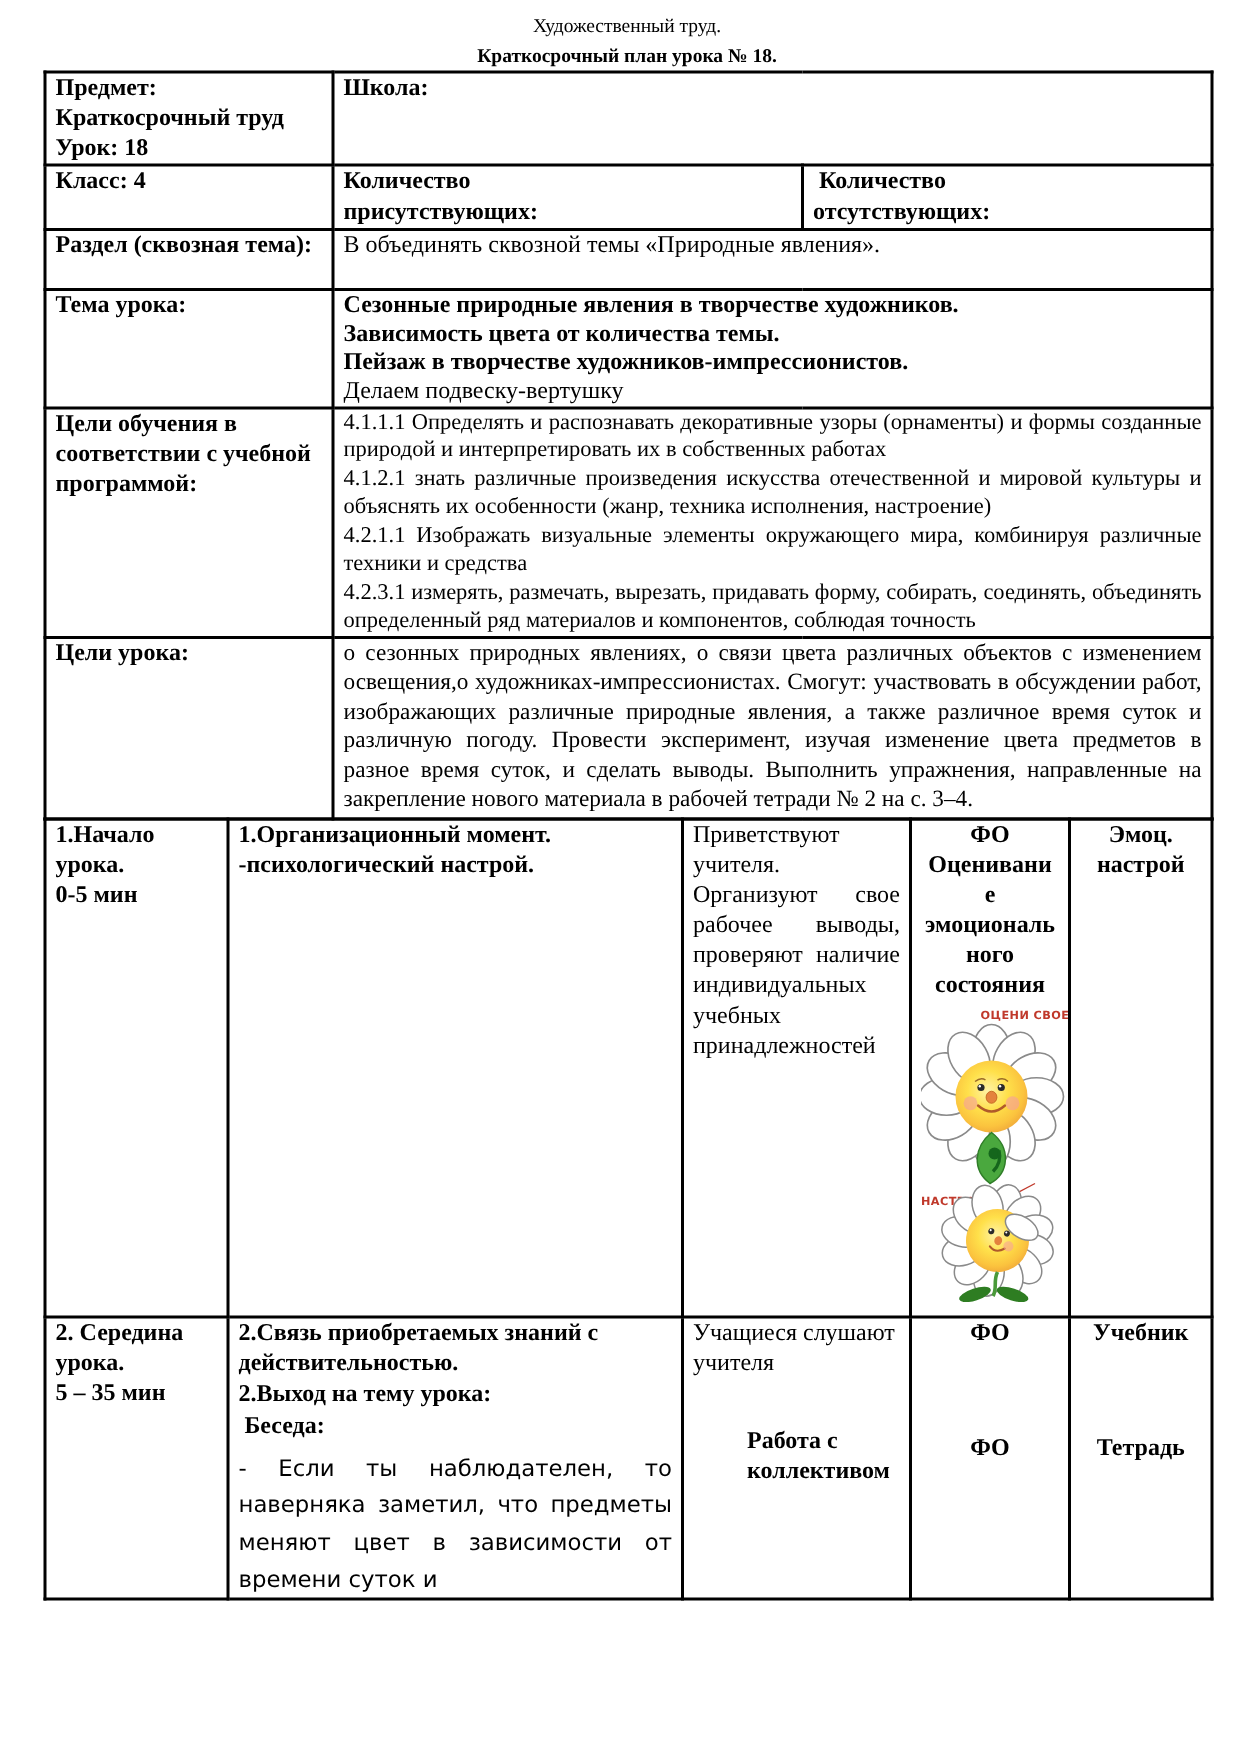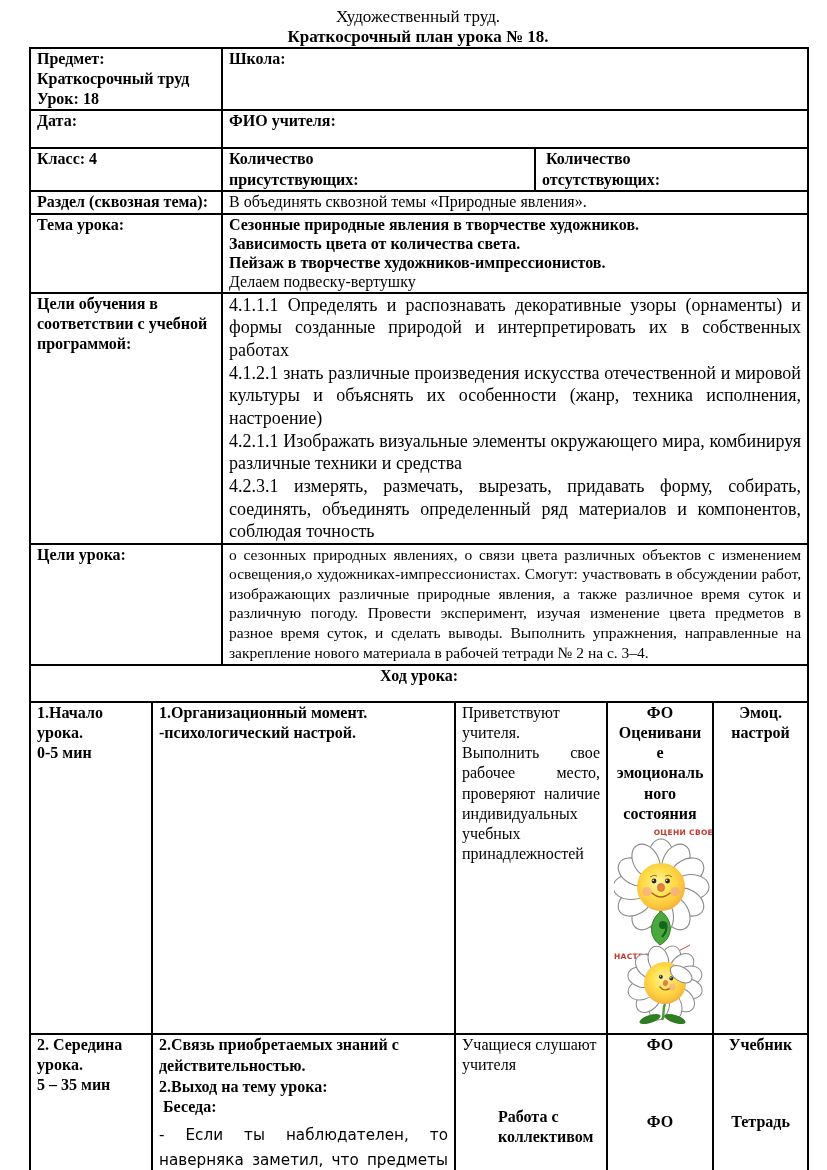--- a/index.html
+++ b/index.html
@@ -1,26 +1,26 @@
 <!DOCTYPE html>
 <html lang="ru"><head>
 <meta charset="utf-8">
 <style>
   html,body{margin:0;padding:0;background:#fff;}
   body{width:827px;height:1170px;font-family:"Liberation Serif","DejaVu Serif",serif;color:#000;font-size:16px;}
   .page{position:relative;width:827px;height:1170px;background:#fff;overflow:hidden;}
-  .title{width:778px;margin-left:29px;text-align:center;padding-top:7px;font-size:17px;line-height:20px;}
+  .title{width:778px;margin-left:29px;text-align:center;padding-top:7px;font-size:13px;line-height:20px;}
   .b{font-weight:bold;}
   .tbl{border-collapse:collapse;table-layout:fixed;margin-left:29px;width:778px;}
   .tbl td{border:2px solid #000;vertical-align:top;padding:0 6px;line-height:1.26;overflow:hidden;}
   .center{text-align:center;}
   .pre{white-space:pre-line;}
   .just{text-align:justify;}
   .course-table{margin-top:-2px;}
-  .objectives-cell{font-size:18px;line-height:1.22;}
+  .objectives-cell{font-size:15px;line-height:1.22;}
   .goals-cell{font-size:15.5px;line-height:1.3;}
   .student-cell{line-height:1.5;}
   .assess-cell{padding:2px 2px;line-height:1.25;}
   .head td{padding:2px 2px;line-height:1.25;}
   .sans{font-family:"DejaVu Sans","Liberation Sans",sans-serif;font-size:15.2px;line-height:1.62;margin-top:5px;}
   .gap-md{margin-top:32px;margin-left:36px;}
   .gap-lg{margin-top:57px;}
   .topic-note{font-weight:normal;}
   .flowers{display:block;margin:2px auto 0 auto;}
 </style>
@@ -42,40 +42,36 @@
       </colgroup>
     <tbody>
         <tr style="height:56px">
       <td class="b">
         <div>Предмет:</div>
         <div>Краткосрочный труд</div>
         <div>Урок: 18</div>
       </td>
       <td colspan="2" class="b">Школа:</td>
     </tr>
-    <tr style="height:38px">
-      <td class="b">Дата:</td>
-      <td colspan="2" class="b">ФИО учителя:</td>
-    </tr>
     <tr style="height:39px">
       <td class="b">Класс: 4</td>
       <td class="b pre">Количество
 присутствующих:</td>
       <td class="b pre">&nbsp;Количество
 отсутствующих:</td>
     </tr>
-    <tr style="height:23px">
+    <tr style="height:40px">
       <td class="b">Раздел (сквозная тема):</td>
       <td colspan="2">В объединять сквозной темы «Природные явления».</td>
     </tr>
     <tr style="height:76px">
       <td class="b">Тема урока:</td>
       <td colspan="2" style="line-height:1.2">
         <div class="b">Сезонные природные явления в творчестве художников.</div>
-        <div class="b">Зависимость цвета от количества света.</div>
+        <div class="b">Зависимость цвета от количества темы.</div>
         <div class="b">Пейзаж в творчестве художников-импрессионистов.</div>
         <div class="topic-note">Делаем подвеску-вертушку</div>
       </td>
     </tr>
     <tr style="height:147px">
       <td class="b">Цели обучения в соответствии с учебной программой:</td>
       <td colspan="2" class="objectives-cell just">
         <div>4.1.1.1 Определять и распознавать декоративные узоры (орнаменты) и формы созданные природой и интерпретировать их в собственных работах</div>
         <div>4.1.2.1 знать различные произведения искусства отечественной и мировой культуры и объяснять их особенности (жанр, техника исполнения, настроение)</div>
         <div>4.2.1.1 Изображать визуальные элементы окружающего мира, комбинируя различные техники и средства</div>
@@ -91,30 +87,27 @@
 
   <table class="tbl course-table">
     <colgroup>
       <col style="width:122px">
         <col style="width:303px">
         <col style="width:152px">
         <col style="width:106px">
         <col style="width:95px">
     </colgroup>
     <tbody>
-        <tr style="height:37px">
-      <td colspan="5" class="b center">Ход урока:</td>
-    </tr>
 
     <tr style="height:332px">
       <td class="b pre">1.Начало урока.
 0-5 мин</td>
       <td class="b pre">1.Организационный момент.
 -психологический настрой.</td>
-      <td class="student-cell just">Приветствуют учителя. Выполнить свое рабочее место, проверяют наличие индивидуальных учебных принадлежностей</td>
+      <td class="student-cell just">Приветствуют учителя. Организуют свое рабочее выводы, проверяют наличие индивидуальных учебных принадлежностей</td>
       <td class="assess-cell center">
         <div class="b pre">ФО
 Оценивани
 е
 эмоциональ
 ного
 состояния</div>
         <svg class="flowers" width="100" height="198" viewBox="0 0 100 198" aria-hidden="true">
           <defs>
             <radialGradient id="cg" cx="45%" cy="42%" r="62%">

